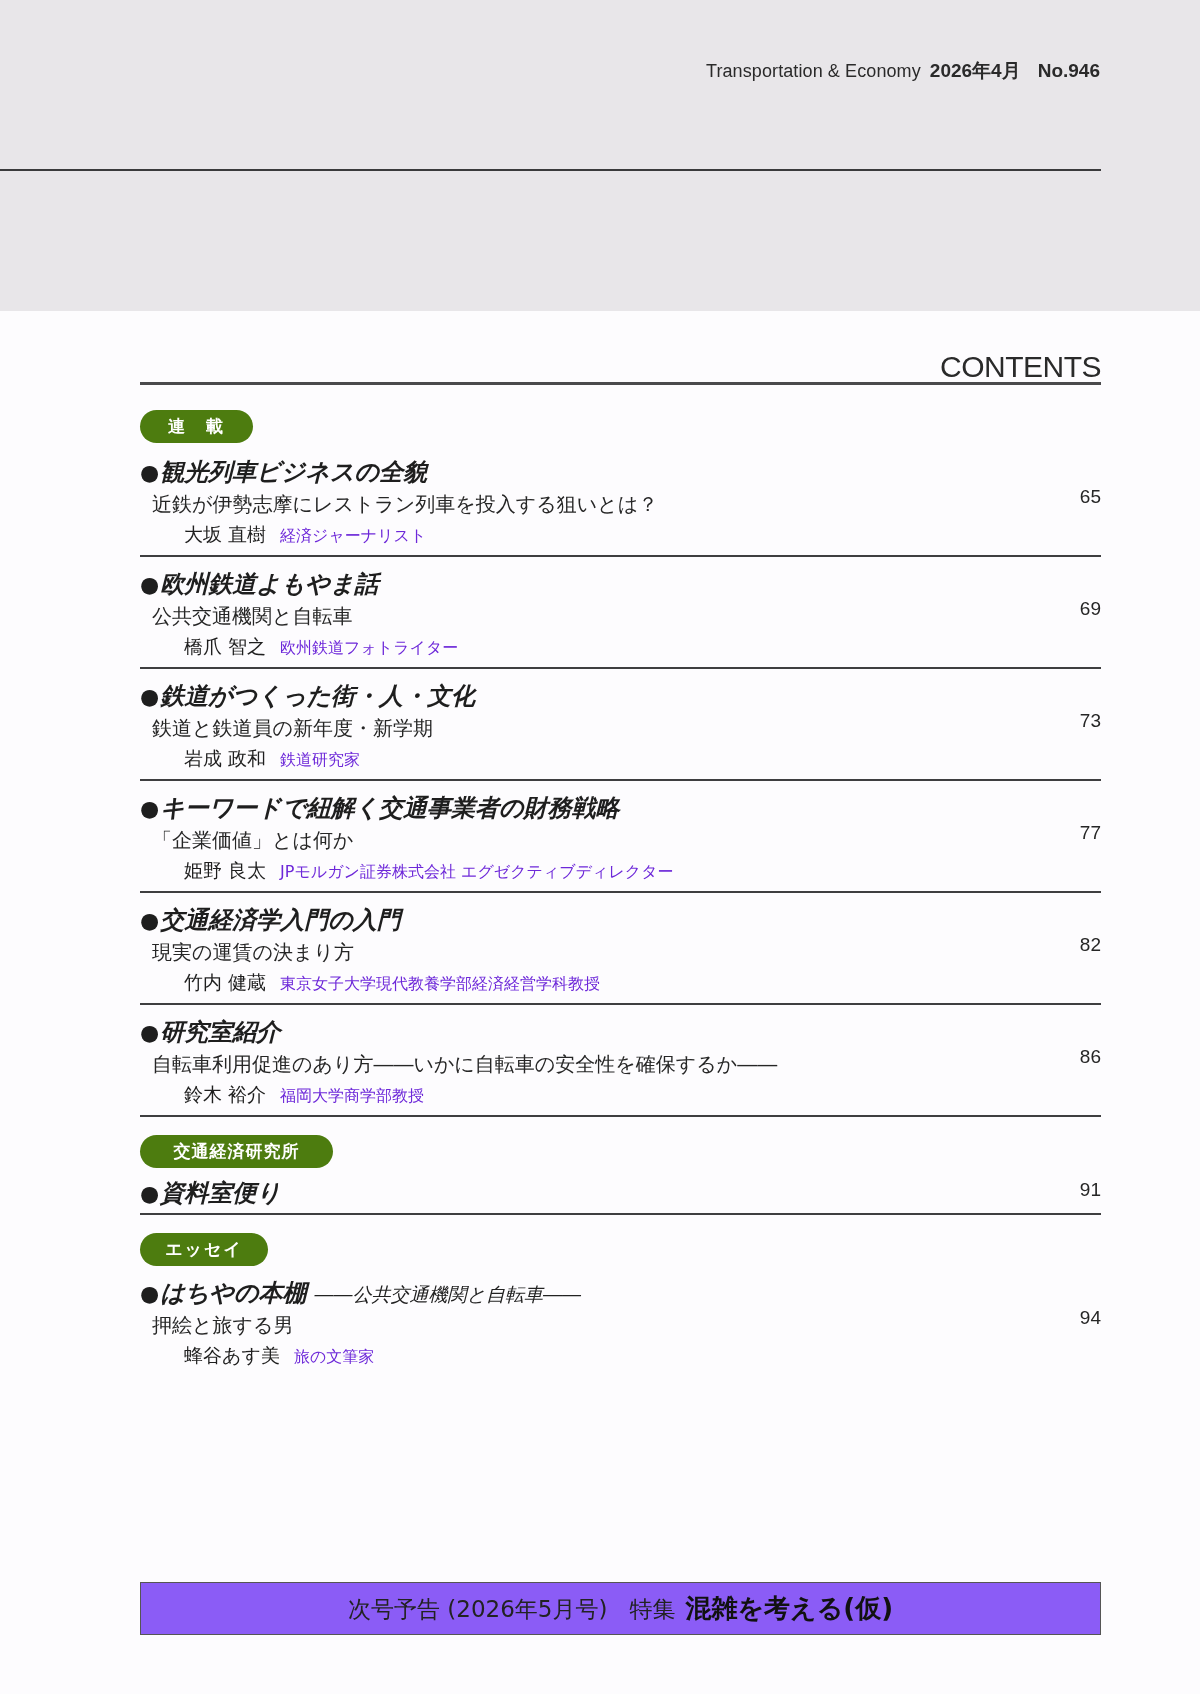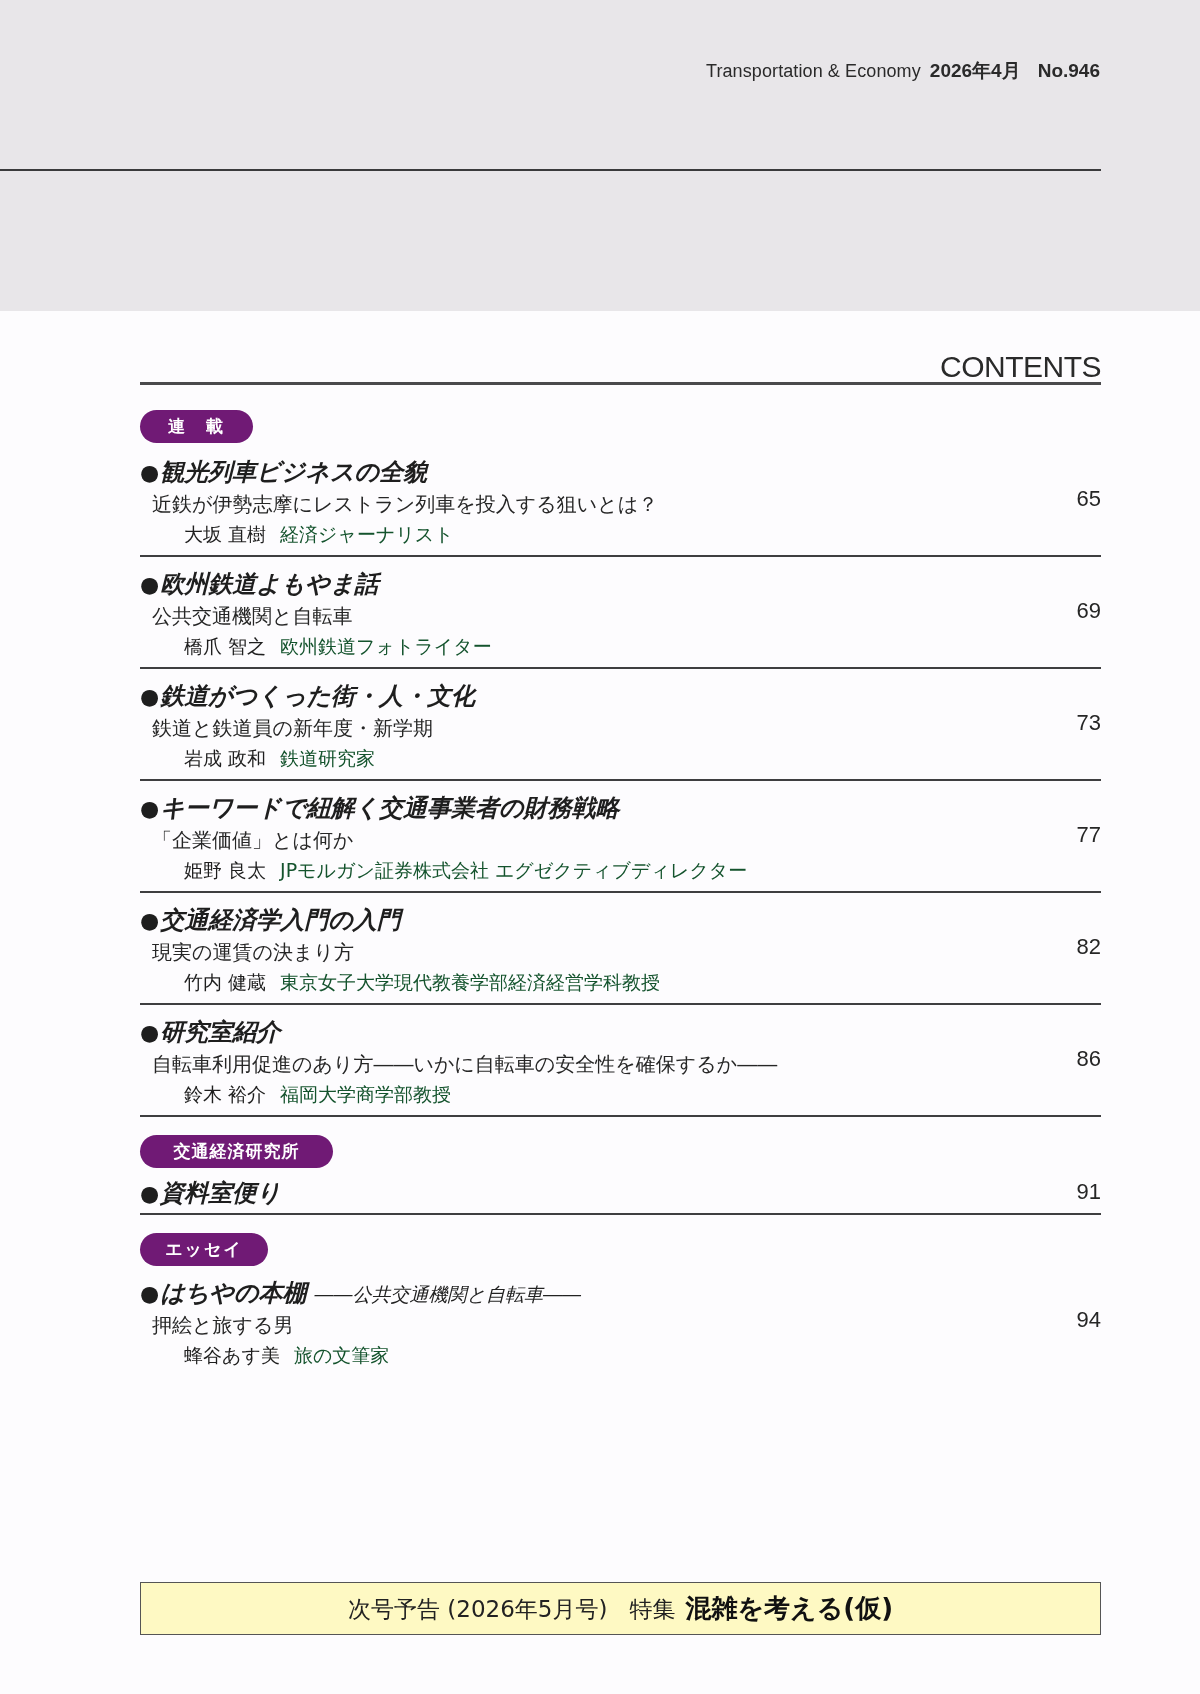--- a/index.html
+++ b/index.html
@@ -28,52 +28,52 @@
       font-family: "Liberation Sans", sans-serif;
       font-size: 30px; color: #2a2a2a; letter-spacing: -0.5px;
     }
     .contents-rule {
       position: absolute; left: 140px; top: 382px; width: 961px; height: 3px;
       background: #4a4a4c;
     }
 
     .pill {
       position: absolute; left: 140px; height: 33px;
-      background: #701a75; color: #fff; border-radius: 17px;
+      background: #4d7c0f; color: #fff; border-radius: 17px;
       font-size: 17px; font-weight: bold; line-height: 33px;
       text-align: center; letter-spacing: 2px;
     }
 
     .entry { position: absolute; left: 140px; width: 961px; }
     .entry .title {
       font-size: 24px; font-weight: bold; color: #1e1e1e; line-height: 32px; white-space: nowrap; font-style: italic;
     }
     .entry .title .bullet { font-size: 22px; margin-right: 1px; }
     .entry .title .title-sub {
       font-size: 19px; font-weight: normal; margin-left: 8px; color: #222;
     }
     .entry .subtitle {
       margin-left: 12px; font-size: 20px; color: #262626; line-height: 30px; white-space: nowrap;
     }
     .entry .author-line {
       margin-left: 44px; line-height: 30px; white-space: nowrap;
     }
     .entry .author { font-size: 19px; color: #1e1e1e; }
-    .entry .affil { font-size: 19px; color: #14532d; margin-left: 14px; }
+    .entry .affil { font-size: 16px; color: #6d28d9; margin-left: 14px; }
     .entry .page {
-      position: absolute; right: 0; font-size: 22px; color: #262626;
+      position: absolute; right: 0; font-size: 19px; color: #262626;
       font-family: "Liberation Sans", sans-serif;
     }
     .divider {
       position: absolute; left: 140px; width: 961px; height: 2px; background: #3e3e40;
     }
 
     .next-issue {
       position: absolute; left: 140px; top: 1582px; width: 961px; height: 53px;
-      border: 1.5px solid #555; background: #fef9c3;
+      border: 1.5px solid #555; background: #8b5cf6;
       text-align: center; line-height: 50px; white-space: nowrap;
     }
     .next-issue .label { font-size: 23px; color: #222; }
     .next-issue .special { font-size: 23px; color: #222; margin-left: 22px; }
     .next-issue .theme { font-size: 26px; font-weight: bold; color: #111; margin-left: 10px; }
   </style>
 </head>
 <body>
 
 <div class="header-band"></div>

